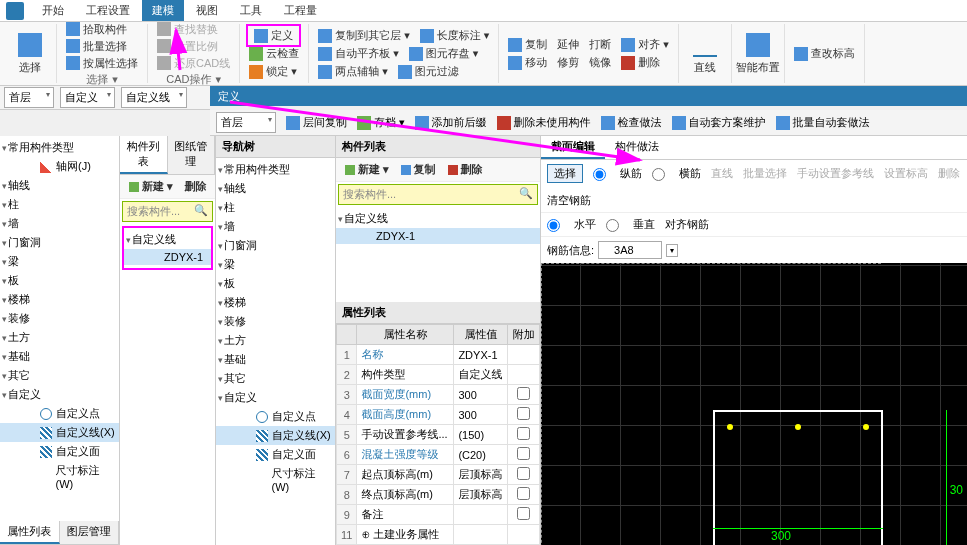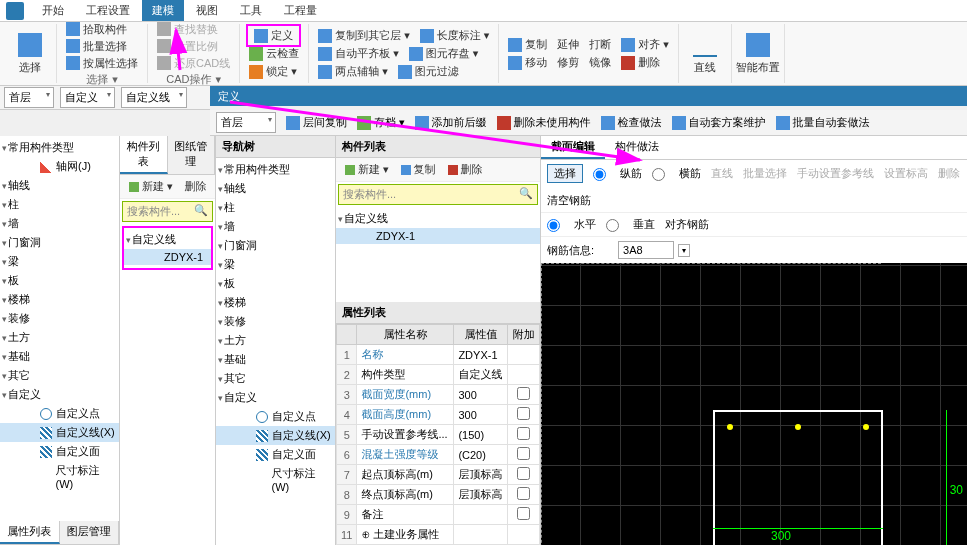--- a/index.html
+++ b/index.html
@@ -51,21 +51,21 @@
 .tree-item.l1 { padding-left: 8px; }
 .tree-item.l2 { padding-left: 40px; }
 .tree-item.sel { background: #cce4f7; }
 .tree-item .exp { position: absolute; left: 2px; font-size: 9px; color: #666; cursor: pointer; }
 .ticon { width: 12px; height: 12px; display: inline-block; }
 .ticon-axis { background: linear-gradient(45deg, #e74c3c 50%, transparent 50%); }
 .ticon-custom { background: repeating-linear-gradient(45deg,#2a7ab0,#2a7ab0 2px,#fff 2px,#fff 4px); }
 .ticon-pin { border: 1px solid #2a7ab0; border-radius: 50%; }
 .ticon-dim { color: #2a7ab0; }
 
-.toolbar-line { display: flex; align-items: center; gap: 6px; padding: 3px 6px; border-bottom: 1px solid #eee; background: #f8f8f8; }
+.toolbar-line { display: flex; align-items: center; gap: 6px; padding: 3px 6px; border-bottom: 1px solid #eee; background: #f8f8f8; font-weight: bold; }
 .search-box { border: 1px solid #7fba00; background: #fef9c3; padding: 2px 4px; width: 100%; color: #888; position: relative; }
 .search-box .mag { position: absolute; right: 4px; color: #2a7ab0; }
 
 .prop-table { border-collapse: collapse; width: 100%; }
 .prop-table th { background: #e8e8e8; border: 1px solid #ccc; padding: 2px 4px; font-weight: normal; }
 .prop-table td { border: 1px solid #e0e0e0; padding: 2px 4px; }
 .prop-table .num { width: 20px; text-align: center; color: #666; background: #f4f4f4; }
 .prop-table .blue { color: #2a7ab0; }
 .prop-table .chk { text-align: center; }
 
@@ -79,21 +79,21 @@
 .btn-sel { border: 1px solid #2a7ab0; background: #e8f0fa; padding: 1px 6px; }
 .gray-link { color: #aaa; }
 .canvas { flex: 1; background: #000; position: relative; }
 .canvas .grid { position: absolute; inset: 0; background-image: repeating-linear-gradient(0deg, transparent, transparent 39px, #333 39px, #333 40px), repeating-linear-gradient(90deg, transparent, transparent 39px, #333 39px, #333 40px); }
 .canvas .sect { position: absolute; border: 2px solid #fff; width: 170px; height: 165px; left: 172px; top: 147px; }
 .canvas .bar { position: absolute; width: 6px; height: 6px; background: #ff0; border-radius: 50%; }
 .canvas .dashline { position: absolute; border-top: 1px dashed #888; border-left: 1px dashed #888; }
 .canvas .dim { position: absolute; color: #0f0; font-size: 12px; }
 .canvas .dim-line { position: absolute; background: #0f0; }
 .input-combo { display: flex; align-items: center; gap: 4px; padding: 4px 6px; }
-.input-combo input { border: 1px solid #aaa; padding: 2px 4px; width: 56px; margin-left: 20px; }
+.input-combo input { border: 1px solid #aaa; padding: 2px 15px; width: 64px; }
 
 
 .arrow { position: absolute; pointer-events: none; z-index: 999; }
 </style>
 </head>
 <body>
 
 <div class="app">
 
   <div class="tabs">
@@ -223,20 +223,28 @@
     <div class="rgroup">
       <div class="rbtn big">
           <span class="icon big" style="border-bottom:2px solid #2a7ab0"></span>
           <span>直线</span>
         </div>
     </div>
     <div class="rgroup">
       <div class="rbtn big">
           <span class="icon big icon-blue"></span>
           <span>智能布置</span>
+        </div>
+    </div>
+    <div class="rgroup">
+      <div class="row">
+          <div class="rbtn">
+            <span class="icon icon-blue"></span>
+            <span>查改标高</span>
+          </div>
         </div>
     </div>
   </div>
 
   <div style="display:flex">
 
     <div class="strip">
       <div class="dropdown">首层</div>
       <div class="dropdown">自定义</div>
       <div class="dropdown">自定义线</div>

